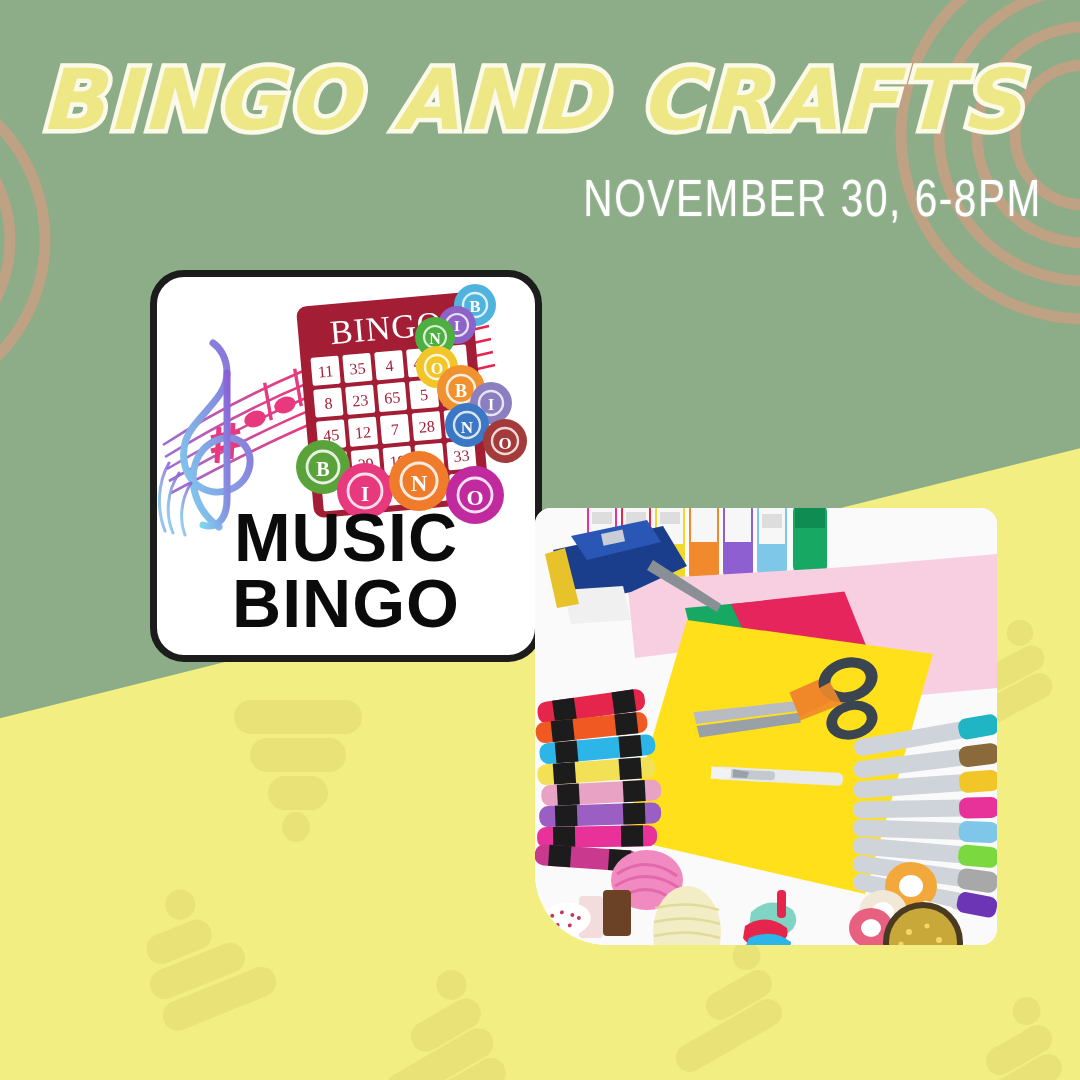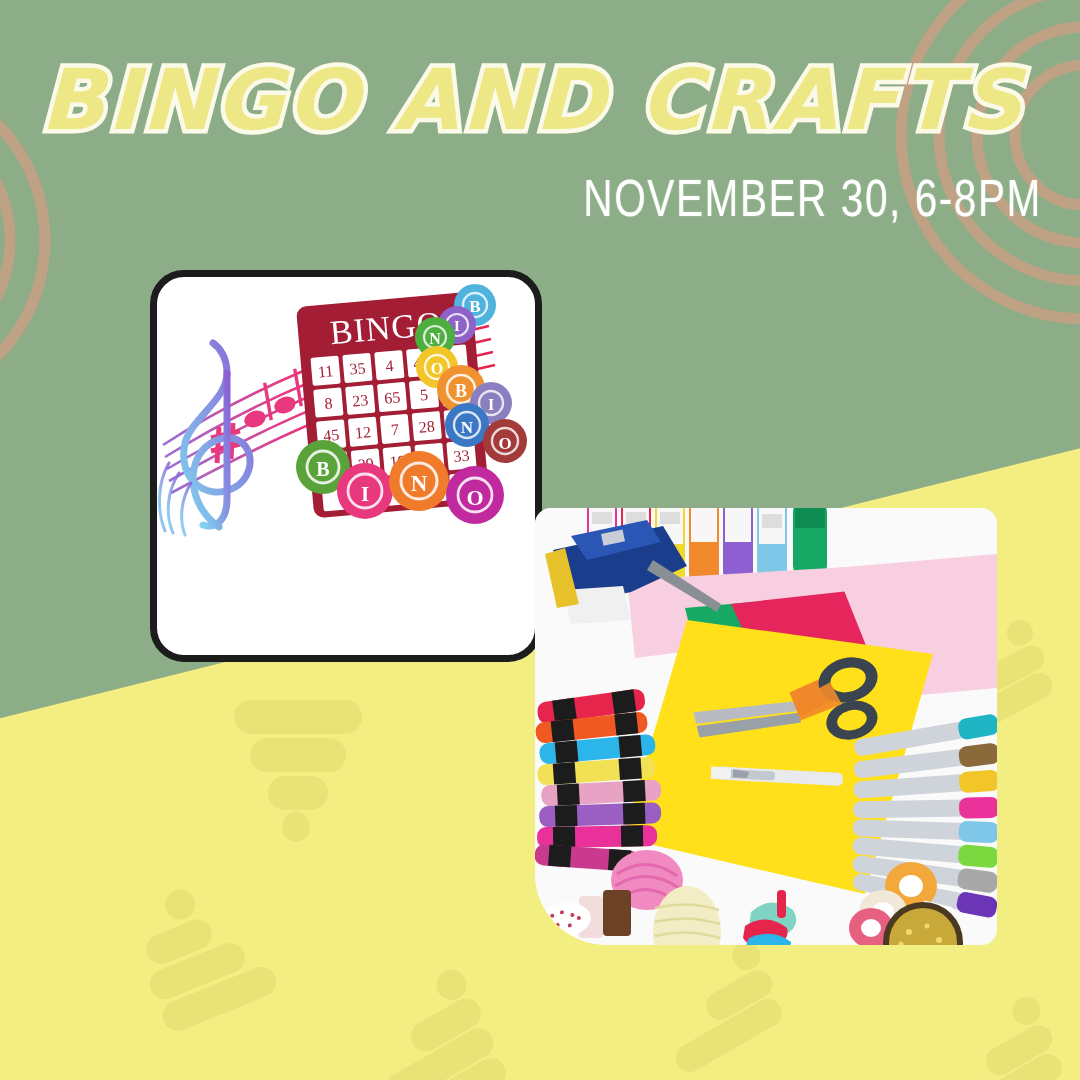--- a/index.html
+++ b/index.html
@@ -341,20 +341,24 @@
             </g>
           <g>
               <circle cx="318" cy="218" r="29" fill="#C02A9E"></circle>
               <circle cx="318" cy="218" r="17" fill="none" stroke="#FFF" stroke-width="2.8" opacity=".85"></circle>
               <text x="318" y="228" font-size="22" fill="#FFF">O</text>
             </g>
         </g>
       </svg>
     </div>
 
+    <div class="card-title">
+      <span class="l1">MUSIC</span>
+      <span class="l2">BINGO</span>
+    </div>
   </div>
 
   <div class="photo">
     <svg width="462" height="437" viewBox="0 0 462 437">
       <rect width="462" height="437" fill="#FAFAFA"></rect>
 
       <g>
         <rect x="52" y="-6" width="30" height="88" rx="8" fill="#E8329A"></rect>
         <rect x="54" y="-6" width="26" height="44" fill="#F7F7F7"></rect>
         <rect x="57" y="4" width="20" height="12" fill="#DDD"></rect>

